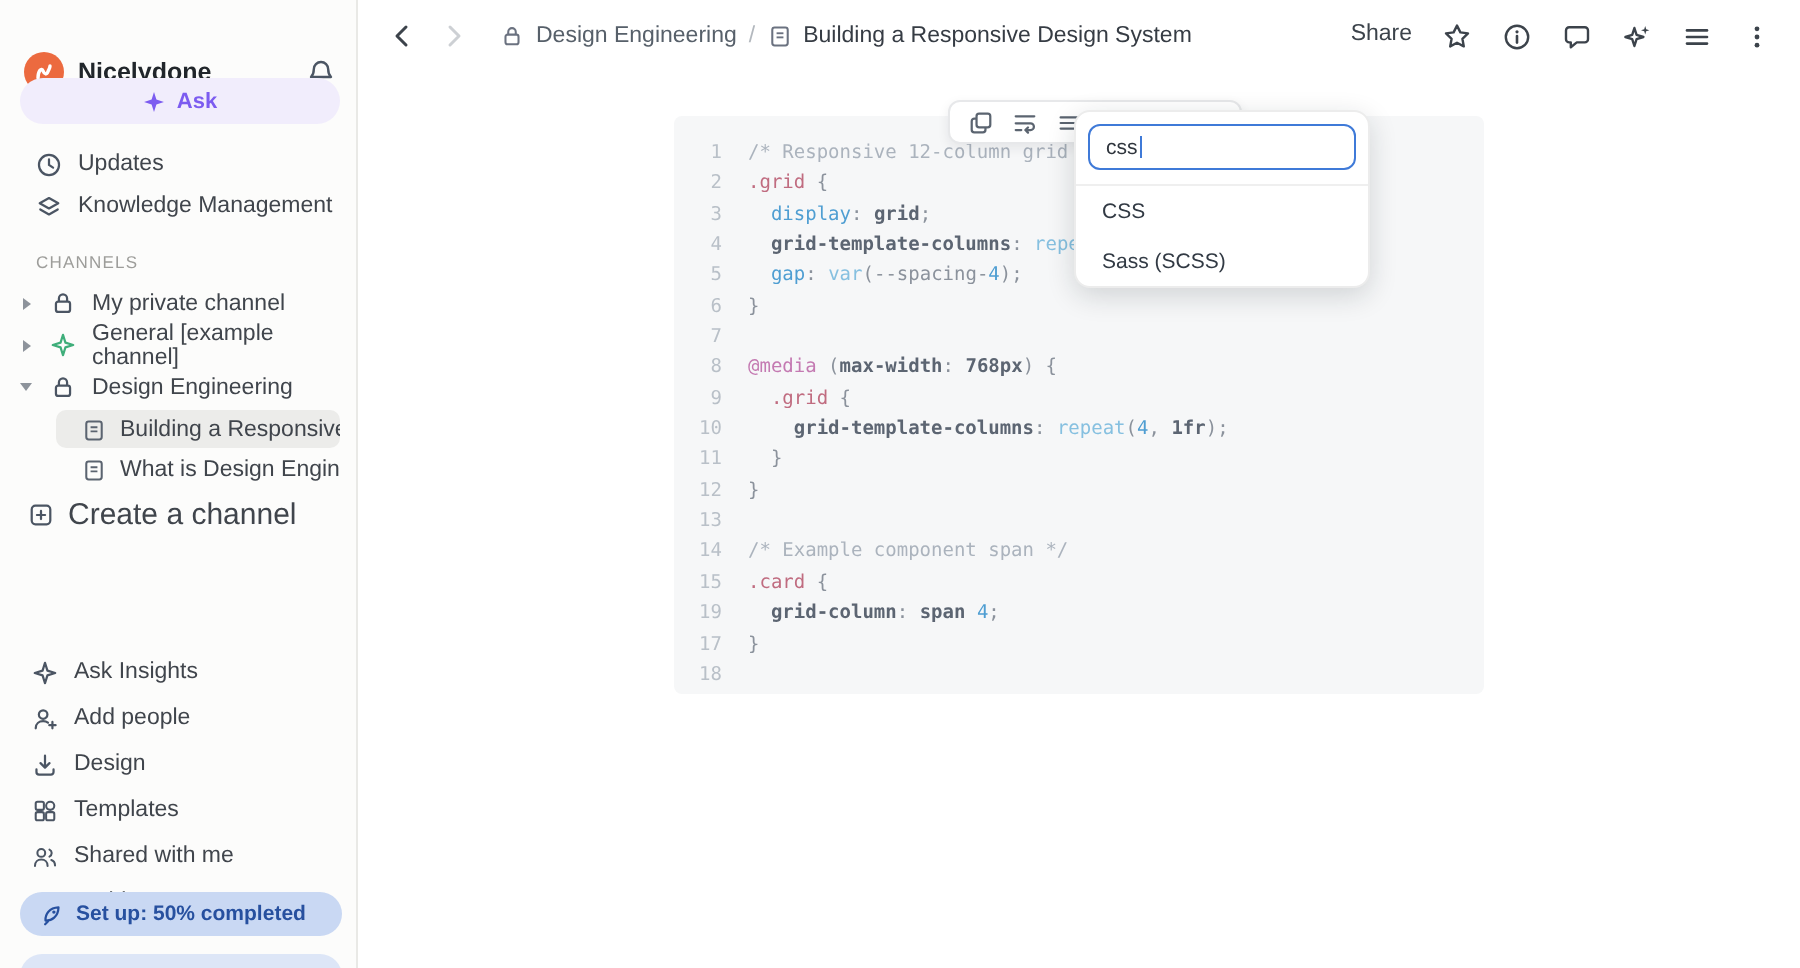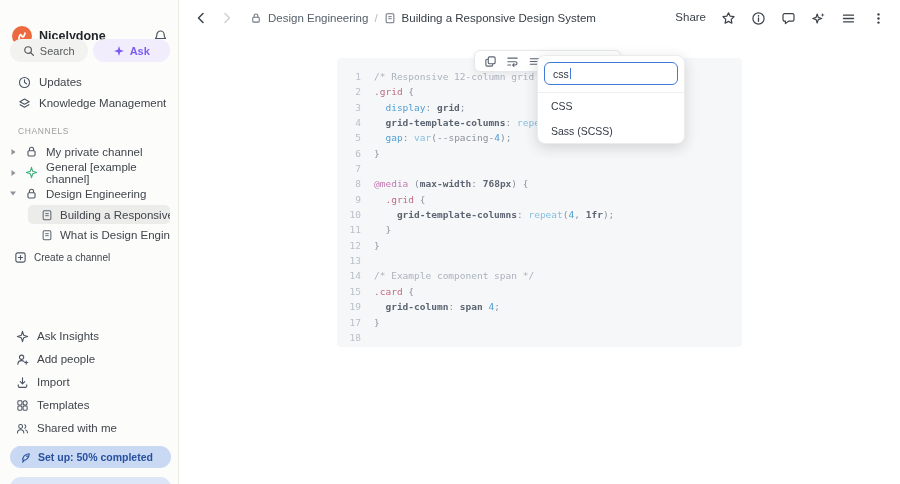--- a/index.html
+++ b/index.html
@@ -30,21 +30,21 @@
   .ch-row { display:flex; align-items:center; height:21px; font-size:11.5px;
     color:#40454c; cursor:pointer; padding-left:7px; }
   .ch-row .chev { width:12px; flex:0 0 12px; display:flex; justify-content:center; }
   .ch-row .cic { width:13px; margin:0 8px 0 6px; display:flex; }
   .pg-row { display:flex; align-items:center; height:19px; margin:1px 8px 1px 28px;
     border-radius:5px; font-size:11.5px; color:#40454c; cursor:pointer; padding-left:13px;
     white-space:nowrap; overflow:hidden; }
   .pg-row.sel { background:#ececea; }
   .pg-row .cic { width:12px; margin-right:7px; display:flex; flex:0 0 12px; }
   .create-row { display:flex; align-items:center; gap:7px; height:20px;
-    padding-left:14px; margin-top:3px; font-size:10px; color:#40454c; cursor:pointer; }
+    padding-left:14px; margin-top:3px; font-size:15px; color:#40454c; cursor:pointer; }
   .sb-footer { position:absolute; top:326px; left:0; right:0; }
   .sb-footer .sb-row { padding-left:16px; margin-bottom:3px; }
   .setup-pill { position:absolute; left:10px; width:161px; height:22px;
     border-radius:11px; background:#c9d8f3; display:flex; align-items:center; gap:6px;
     padding-left:10px; font-size:10.5px; font-weight:bold; color:#27509f; cursor:pointer; }
   .setup-pill.p1 { top:446px; }
   .setup-pill.p2 { top:477px; background:#dde6f7; }
 
   
   .main { position:absolute; left:180px; top:0; width:720px; height:484px; background:#fff; }
@@ -113,29 +113,20 @@
       <span class="app-name">Nicelydone</span>
       <span class="tbic">
         <svg width="15" height="15" viewBox="0 0 15 15">
             <path d="M7.5 2 a3.6 3.6 0 0 1 3.6 3.6 c0 2.6 .9 3.4 1.4 3.9 H2.5 c.5-.5 1.4-1.3 1.4-3.9 A3.6 3.6 0 0 1 7.5 2 Z" fill="none" stroke="#4b5563" stroke-width="1.2" stroke-linejoin="round"></path>
             <path d="M6.3 11.8 a1.3 1.3 0 0 0 2.4 0" fill="none" stroke="#4b5563" stroke-width="1.2" stroke-linecap="round"></path>
           </svg>
       </span>
     </div>
 
     <div class="sb-actions">
-      <div class="pill search">
-        <span>
-          <svg width="12" height="12" viewBox="0 0 13 13">
-              <circle cx="5.5" cy="5.5" r="3.6" fill="none" stroke="#55585c" stroke-width="1.3"></circle>
-              <line x1="8.4" y1="8.4" x2="11.3" y2="11.3" stroke="#55585c" stroke-width="1.3" stroke-linecap="round"></line>
-            </svg>
-        </span>
-        <span>Search</span>
-      </div>
       <div class="pill ask">
         <span>
           <svg width="12" height="12" viewBox="0 0 14 14">
               <path d="M7 1.2 L8.4 5.6 L12.8 7 L8.4 8.4 L7 12.8 L5.6 8.4 L1.2 7 L5.6 5.6 Z" fill="#7c5cf0"></path>
             </svg>
         </span>
         <span>Ask</span>
       </div>
     </div>
 
@@ -258,21 +249,21 @@
         </span>
         <span>Add people</span>
       </div>
       <div class="sb-row">
         <span>
           <svg width="13" height="13" viewBox="0 0 14 14">
               <path d="M7 2 V8.2 M4.6 6 L7 8.4 L9.4 6" fill="none" stroke="#4b5563" stroke-width="1.2" stroke-linecap="round" stroke-linejoin="round"></path>
               <path d="M2.4 9.4 V10.8 a1.4 1.4 0 0 0 1.4 1.4 h6.4 a1.4 1.4 0 0 0 1.4-1.4 V9.4" fill="none" stroke="#4b5563" stroke-width="1.2" stroke-linecap="round"></path>
             </svg>
         </span>
-        <span>Import</span>
+        <span>Design</span>
       </div>
       <div class="sb-row">
         <span>
           <svg width="13" height="13" viewBox="0 0 14 14">
               <rect x="2" y="2" width="4.4" height="4.4" rx="1" fill="none" stroke="#4b5563" stroke-width="1.1"></rect>
               <rect x="7.6" y="2" width="4.4" height="4.4" rx="2.2" fill="none" stroke="#4b5563" stroke-width="1.1"></rect>
               <rect x="2" y="7.6" width="4.4" height="4.4" rx="1" fill="none" stroke="#4b5563" stroke-width="1.1"></rect>
               <rect x="7.6" y="7.6" width="4.4" height="4.4" rx="1" fill="none" stroke="#4b5563" stroke-width="1.1"></rect>
             </svg>
         </span>

